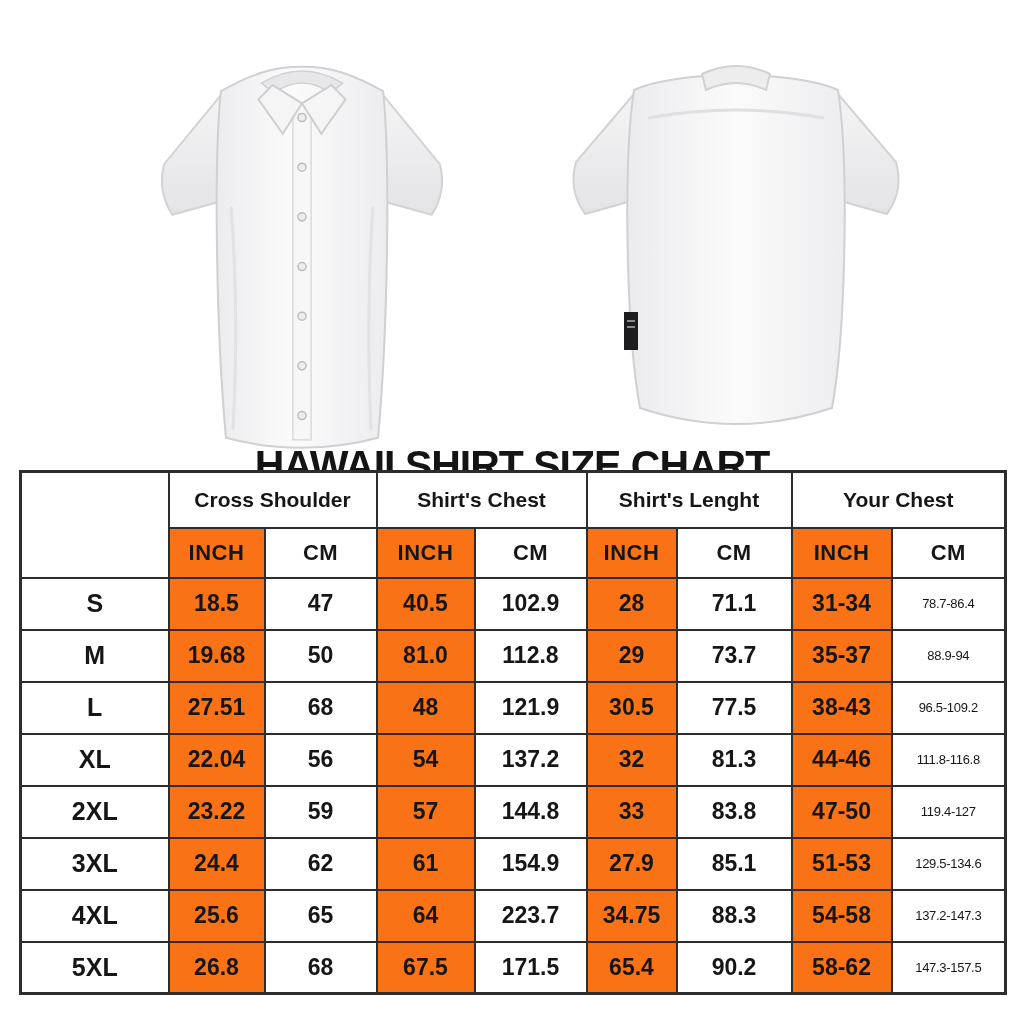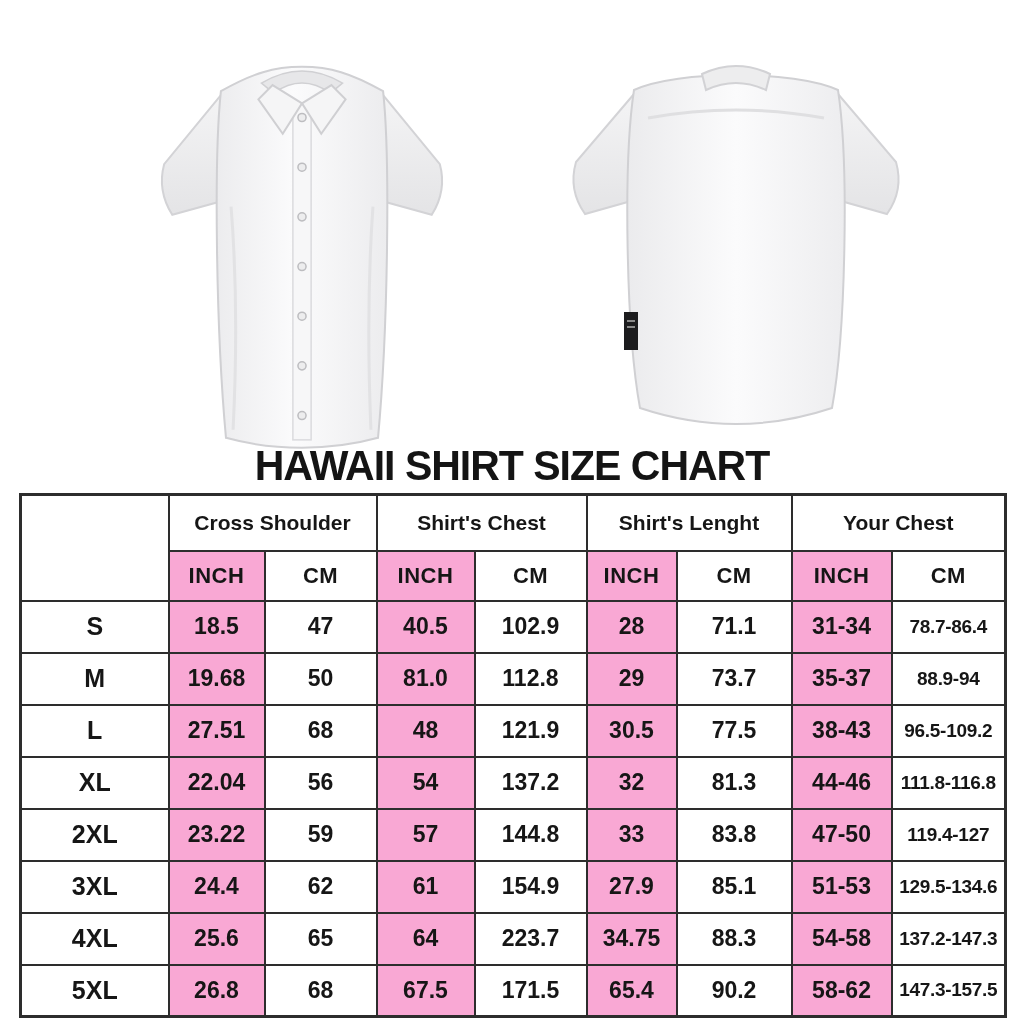--- a/index.html
+++ b/index.html
@@ -9,37 +9,37 @@
   }
   .shirt{position:absolute;}
   .shirt-front{left:118px;top:4px;width:368px;height:446px;}
   .shirt-back{left:534px;top:12px;width:404px;height:430px;}
   .title{
     position:absolute;top:442px;left:0;width:1024px;margin:0;
     text-align:center;font-size:41px;font-weight:800;color:#141414;
     letter-spacing:-1px;transform:scaleY(1.04);
   }
   table.size-table{
-    position:absolute;left:19px;top:493px;width:985px;
+    position:absolute;left:19px;top:470px;width:985px;
     border-collapse:collapse;table-layout:fixed;
     border:3px solid #2d2d2d;background:#ffffff;
   }
   .size-table th,.size-table td{
     border:2px solid #2d2d2d;text-align:center;vertical-align:middle;
     color:#161616;padding:0;overflow:hidden;white-space:nowrap;
   }
   .size-table thead tr.group-row{height:56px;}
   .size-table thead tr.unit-row{height:50px;}
   .size-table tbody tr{height:52px;}
   .group-head{font-size:21px;font-weight:bold;}
   .unit-head{font-size:22px;font-weight:bold;letter-spacing:0.5px;}
   .c-size{font-size:25px;font-weight:bold;}
   .c-val{font-size:23px;font-weight:bold;margin-top:24px;}
-  .c-last{font-size:19px;font-weight:bold;letter-spacing:-0.3px;}
-  .hl{background:#f9a8d4;}
+  .c-last{font-size:13px;font-weight:normal;letter-spacing:-0.3px;}
+  .hl{background:#f97316;}
   .corner{background:#ffffff;}
 </style>
 </head>
 <body>
 
 <div class="canvas">
 
   <svg class="shirt shirt-front" viewBox="0 0 360 440" aria-hidden="true">
     <defs>
       <linearGradient id="gf" x1="0" y1="0" x2="1" y2="0">

